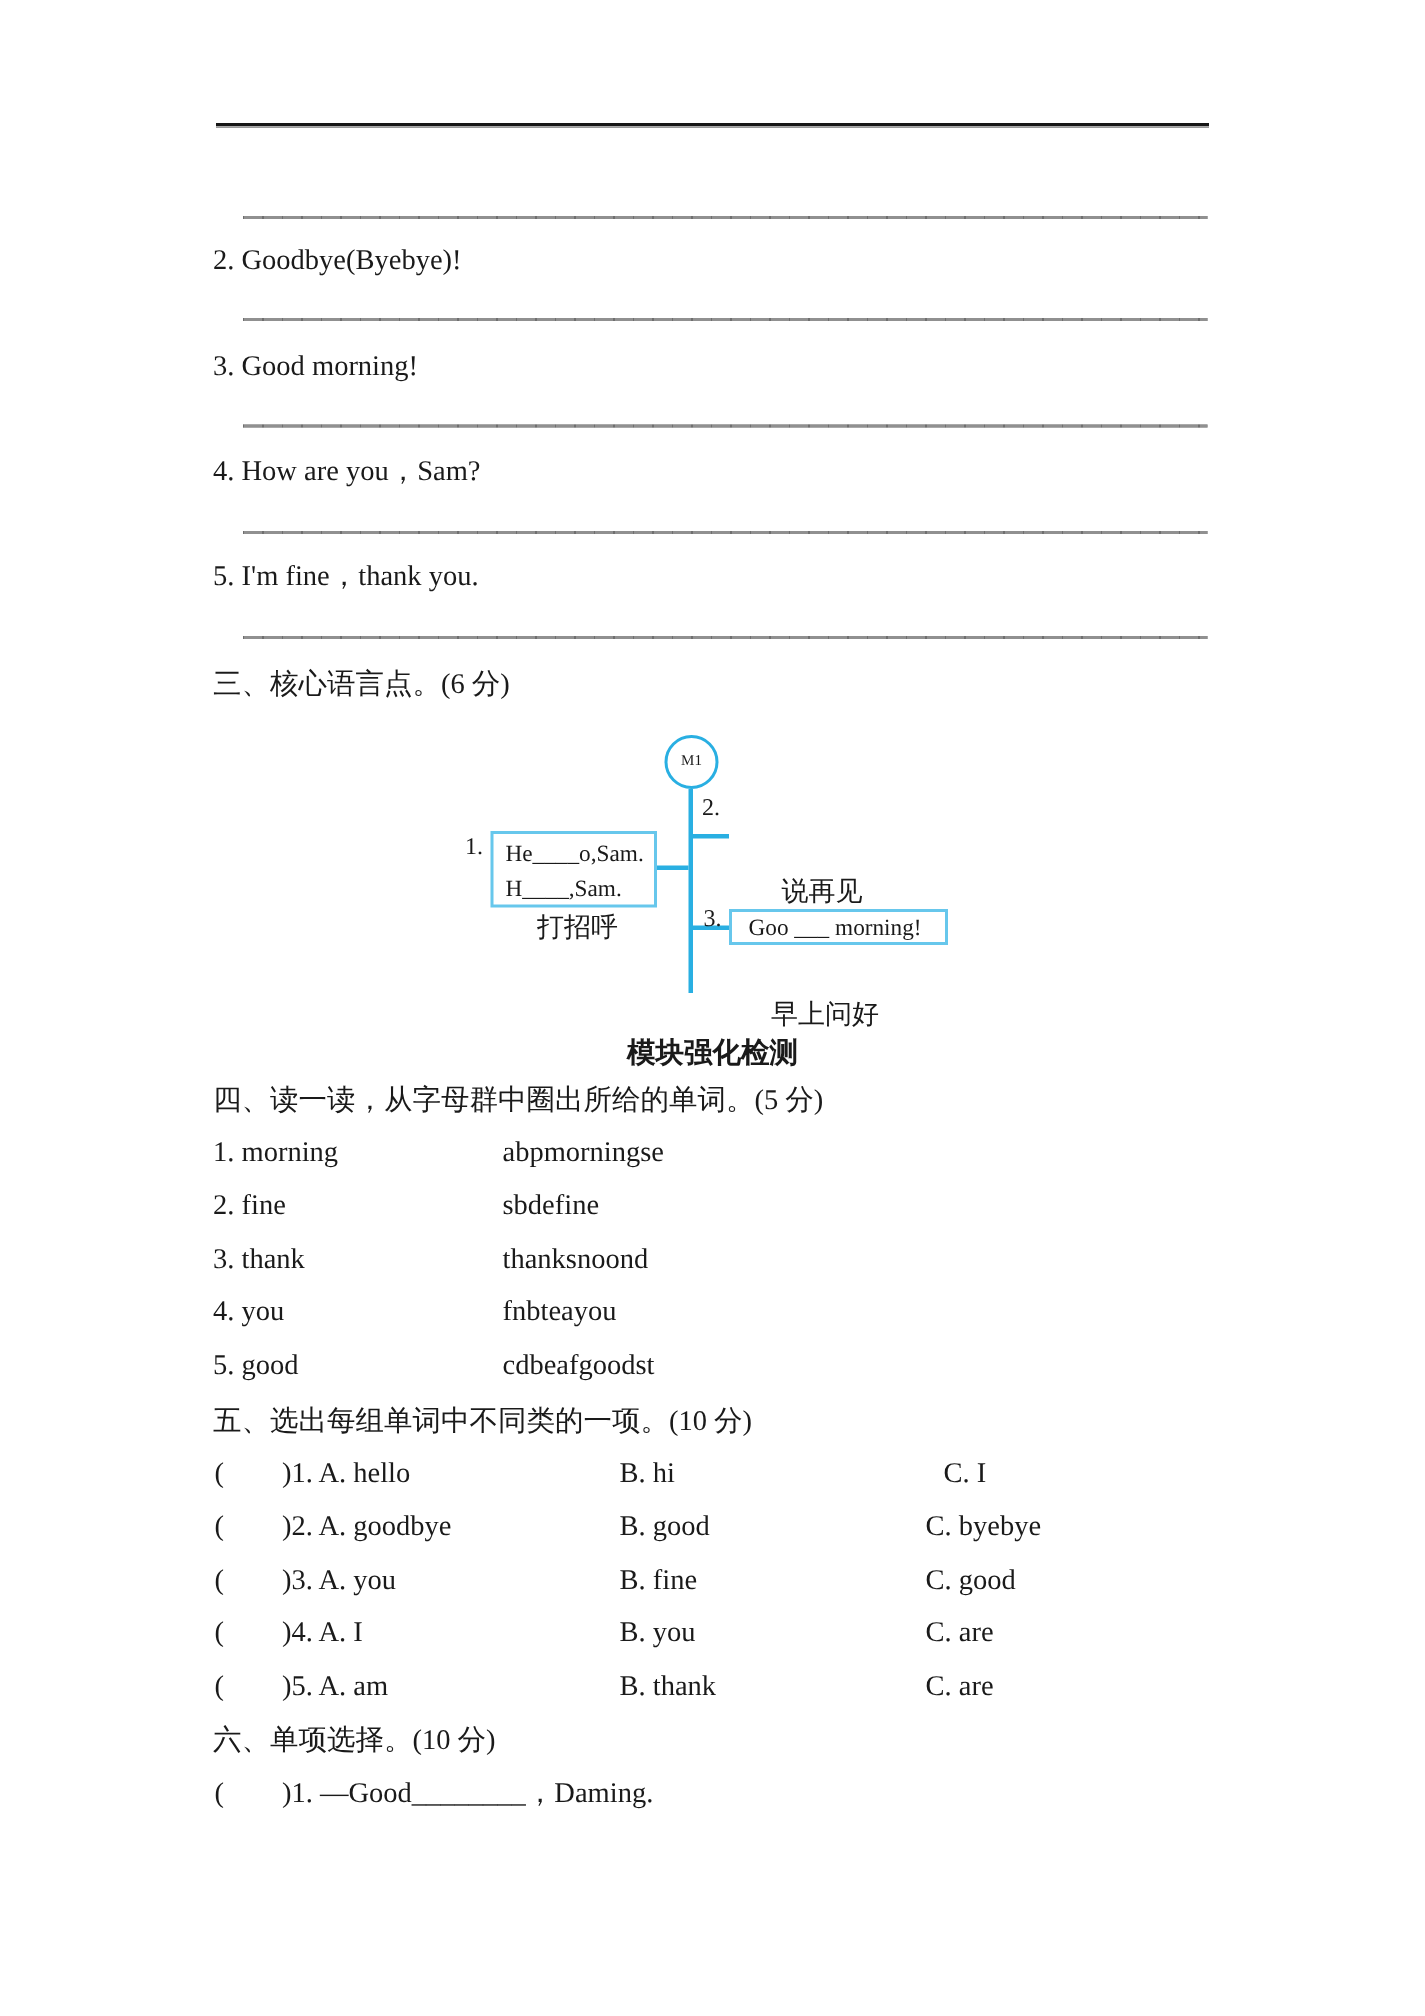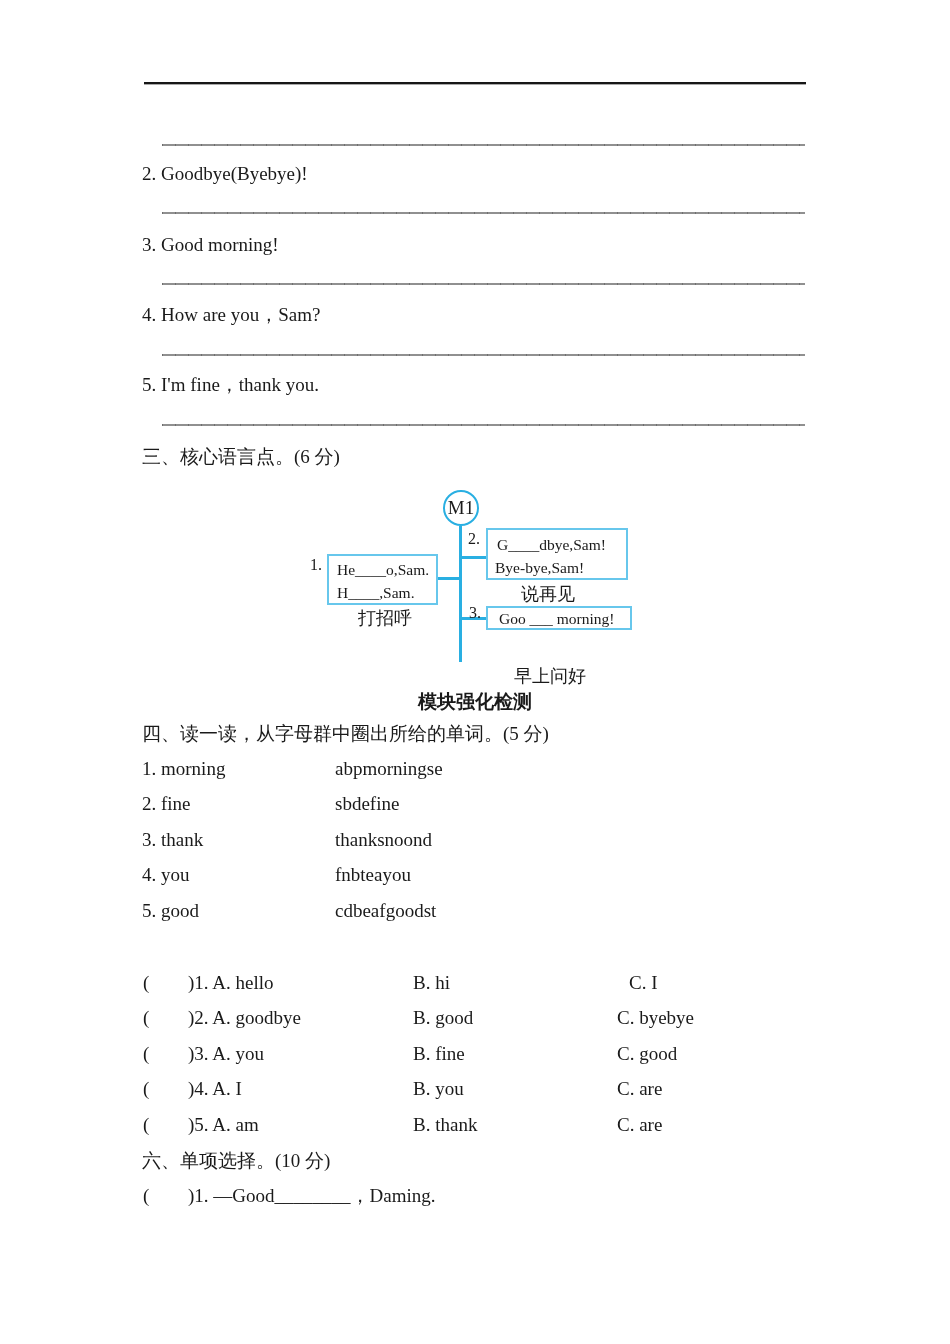--- a/index.html
+++ b/index.html
@@ -24,21 +24,21 @@
     background:#8a8a8a;
     background-image:repeating-linear-gradient(90deg,#6f6f6f 0,#6f6f6f 1px,#909090 1px,#909090 13px);
   }
   .cyan-line{position:absolute;background:#29afe2;}
   .node-box{
     position:absolute;border:2px solid #67c7ec;background:#ffffff;box-sizing:border-box;
   }
   .m1-circle{
     position:absolute;left:443px;top:490px;width:36px;height:36px;
     border:2px solid #29afe2;border-radius:50%;box-sizing:border-box;
-    font-size:19px;line-height:32px;text-align:center;background:#fff;
+    font-size:10px;line-height:32px;text-align:center;background:#fff;
   }
   .caption{position:absolute;font-size:18px;text-align:center;white-space:nowrap;}
   .heading-bold{
     position:absolute;left:0;top:689px;width:950px;text-align:center;
     font-weight:bold;font-size:19px;
   }
 </style>
 </head>
 <body>
 
@@ -69,24 +69,20 @@
   <div class="cyan-line" style="left:462px;top:617px;width:24px;height:3px;"></div>
 
   <div class="abs t16" style="left:310px;top:555px;">1.</div>
   <div class="node-box" style="left:327px;top:554px;width:111px;height:51px;">
     <div class="t15" style="padding:2px 0 0 8px;">He____o,Sam.</div>
     <div class="t15" style="padding:0 0 0 8px;">H____,Sam.</div>
   </div>
   <div class="caption" style="left:340px;top:606px;width:90px;">打招呼</div>
 
   <div class="abs t16" style="left:468px;top:529px;">2.</div>
-  <div class="node-box" style="left:486px;top:528px;width:142px;height:52px;">
-    <div class="t15" style="padding:3px 0 0 9px;">G____dbye,Sam!</div>
-    <div class="t15" style="padding:0 0 0 7px;">Bye-bye,Sam!</div>
-  </div>
   <div class="caption" style="left:503px;top:582px;width:90px;">说再见</div>
 
   <div class="abs t16" style="left:469px;top:603px;">3.</div>
   <div class="node-box" style="left:486px;top:606px;width:146px;height:24px;">
     <div class="t15" style="padding:0 11px 0 11px;line-height:21px;">Goo ___  morning!</div>
   </div>
   <div class="caption" style="left:500px;top:664px;width:100px;">早上问好</div>
 
   <div class="heading-bold">模块强化检测</div>
 
@@ -100,20 +96,21 @@
 
   <div class="abs t19" style="left:142px;top:828px;">3. thank</div>
   <div class="abs t19" style="left:335px;top:828px;">thanksnoond</div>
 
   <div class="abs t19" style="left:142px;top:863px;text-align:center;">4. you</div>
   <div class="abs t19" style="left:335px;top:863px;">fnbteayou</div>
 
   <div class="abs t19" style="left:142px;top:899px;">5. good</div>
   <div class="abs t19" style="left:335px;top:899px;">cdbeafgoodst</div>
 
+  <div class="abs t19" style="left:142px;top:936px;">五、选出每组单词中不同类的一项。(10 分)</div>
 
   <div class="abs t19" style="left:143px;top:971px;">(</div>
   <div class="abs t19" style="left:188px;top:971px;">)1. A. hello</div>
   <div class="abs t19" style="left:413px;top:971px;">B. hi</div>
   <div class="abs t19" style="left:617px;top:971px;margin-left:12px;">C. I</div>
 
   <div class="abs t19" style="left:143px;top:1006px;">(</div>
   <div class="abs t19" style="left:188px;top:1006px;">)2. A. goodbye</div>
   <div class="abs t19" style="left:413px;top:1006px;">B. good</div>
   <div class="abs t19" style="left:617px;top:1006px;">C. byebye</div>

